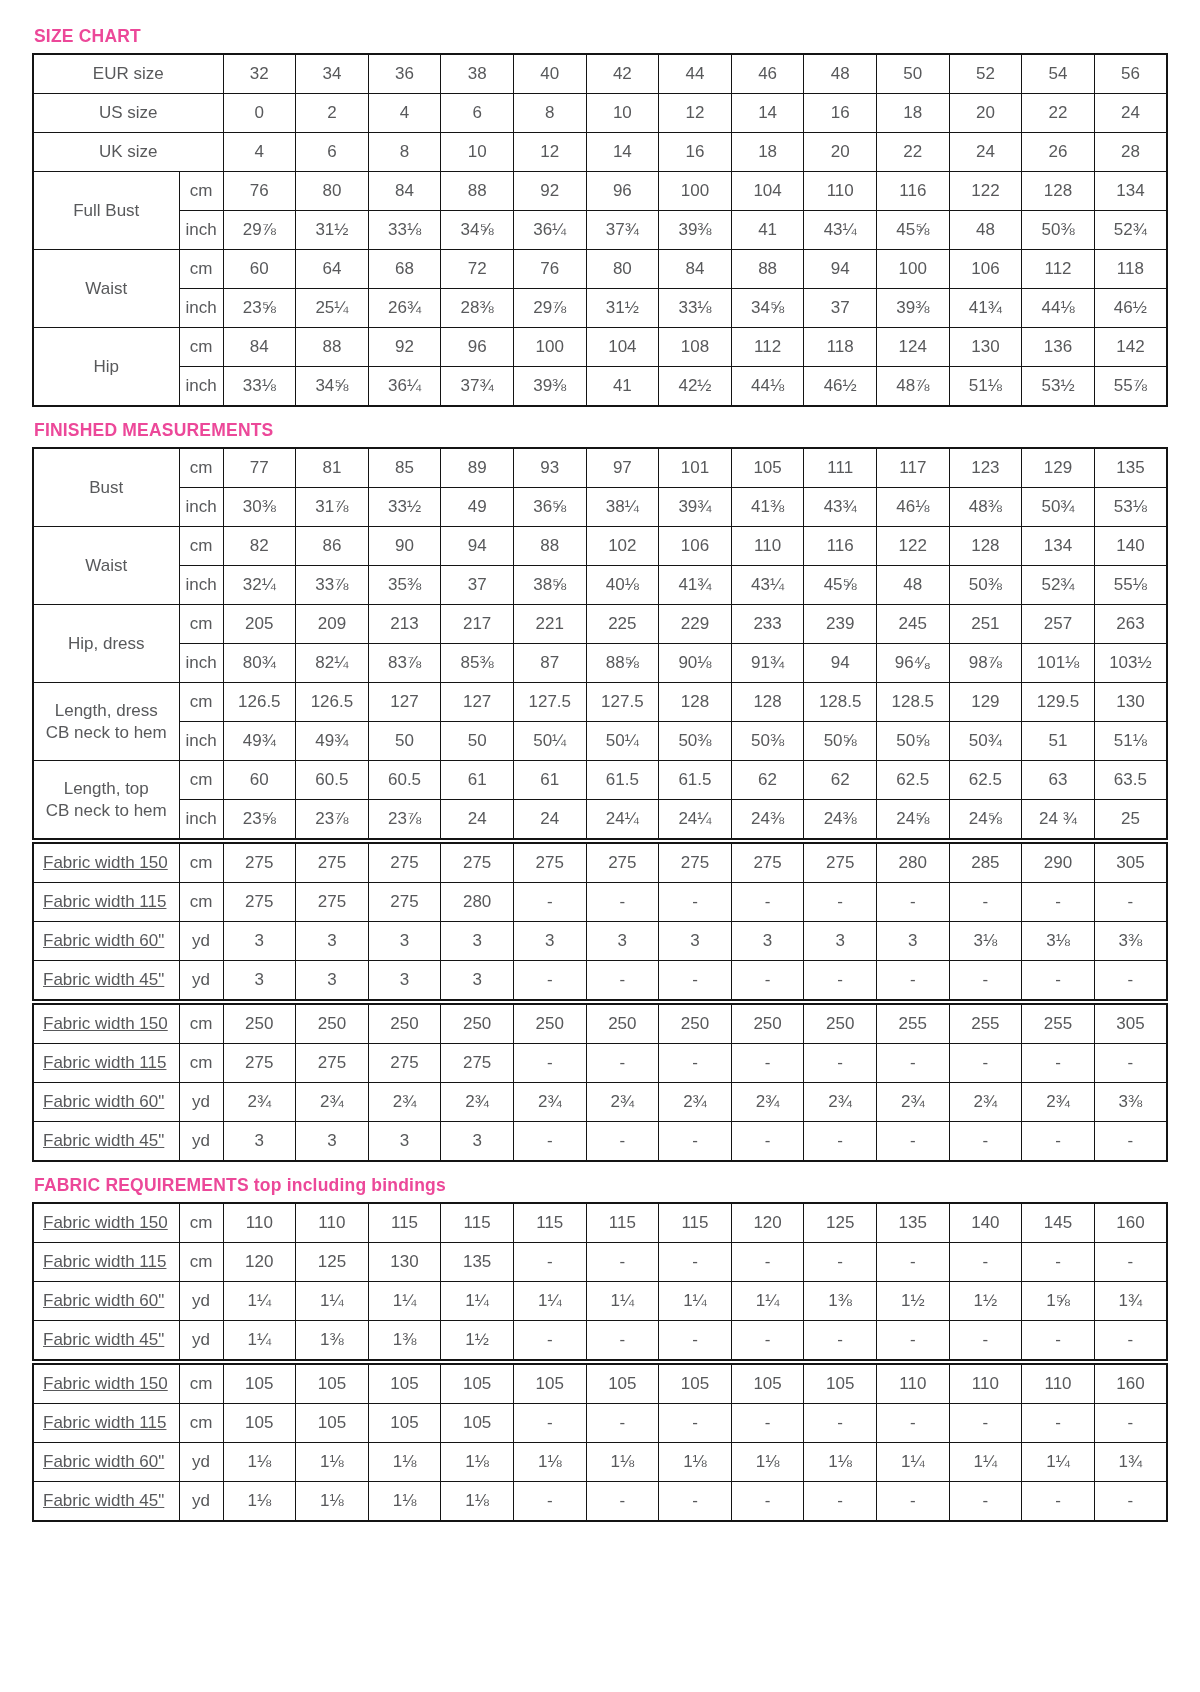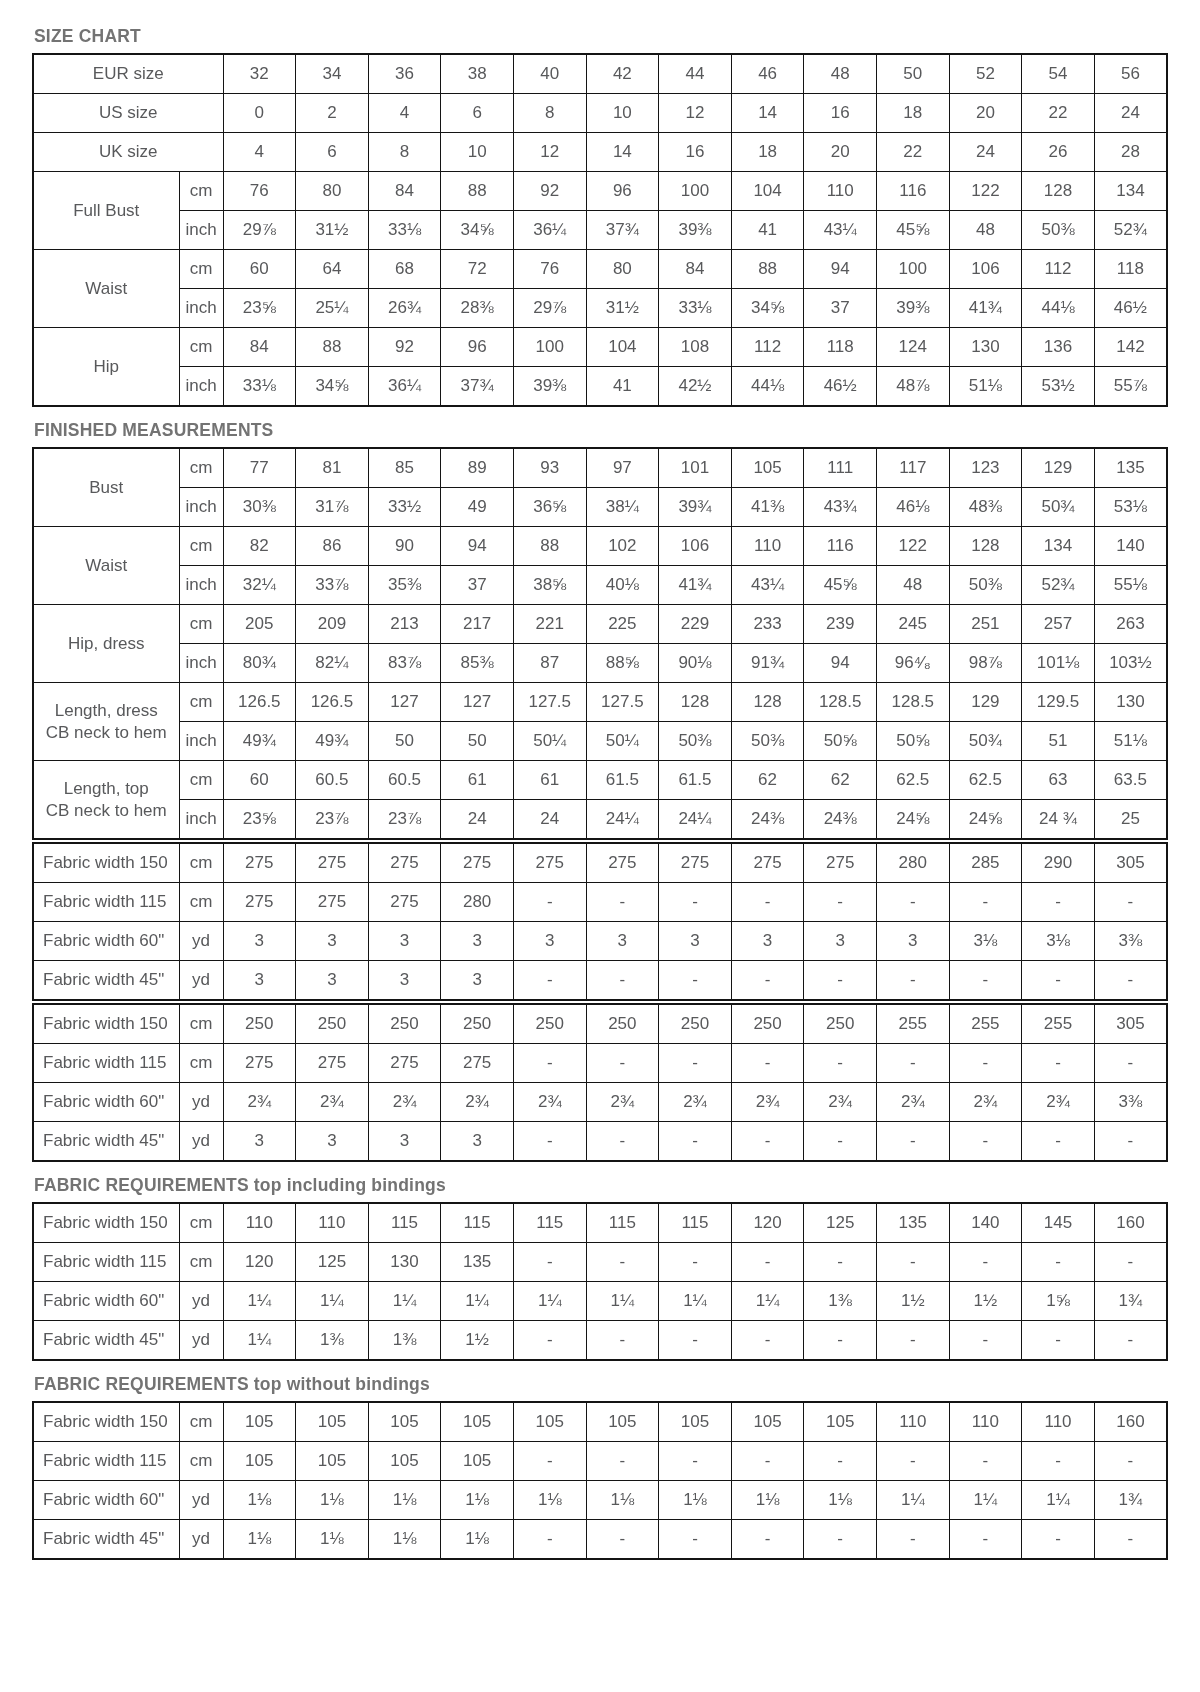--- a/index.html
+++ b/index.html
@@ -11,21 +11,21 @@
     width: 1200px;
     min-height: 1692px;
     font-family: "Liberation Sans", "DejaVu Sans", sans-serif;
   }
   .page {
     padding: 26px 32px 40px 32px;
   }
   .section-heading {
     font-size: 17.5px;
     font-weight: 700;
-    color: #737373;
+    color: #ec4899;
     letter-spacing: 0.2px;
     margin: 13px 0 7px 2px;
     line-height: 20px;
   }
   .section-heading:first-child {
     margin-top: 0;
   }
   table.data-table {
     border-collapse: collapse;
     table-layout: fixed;
@@ -43,20 +43,21 @@
     font-size: 17px;
     color: #58595b;
     padding: 1px 2px;
     white-space: pre-line;
     line-height: 1.25;
     overflow: hidden;
   }
   td.label-cell.left {
     text-align: left;
     padding-left: 9px;
+    text-decoration: underline;
   }
   td.unit-cell {
     font-size: 16px;
     padding: 1px 1px;
     margin-left: 27px;
   }
 </style>
 </head>
 <body>
 
@@ -681,21 +682,20 @@
             <td class="value-cell">-</td>
             <td class="value-cell">-</td>
             <td class="value-cell">-</td>
             <td class="value-cell">-</td>
             <td class="value-cell">-</td>
             <td class="value-cell">-</td>
             <td class="value-cell">-</td>
           </tr>
         </tbody>
       </table>
-      <h2 class="section-heading">FABRIC REQUIREMENTS top without bindings</h2>
       <table class="data-table">
         <colgroup>
           <col class="col-label">
           <col class="col-unit">
           <col class="col-val">
           <col class="col-val">
           <col class="col-val">
           <col class="col-val">
           <col class="col-val">
           <col class="col-val">

